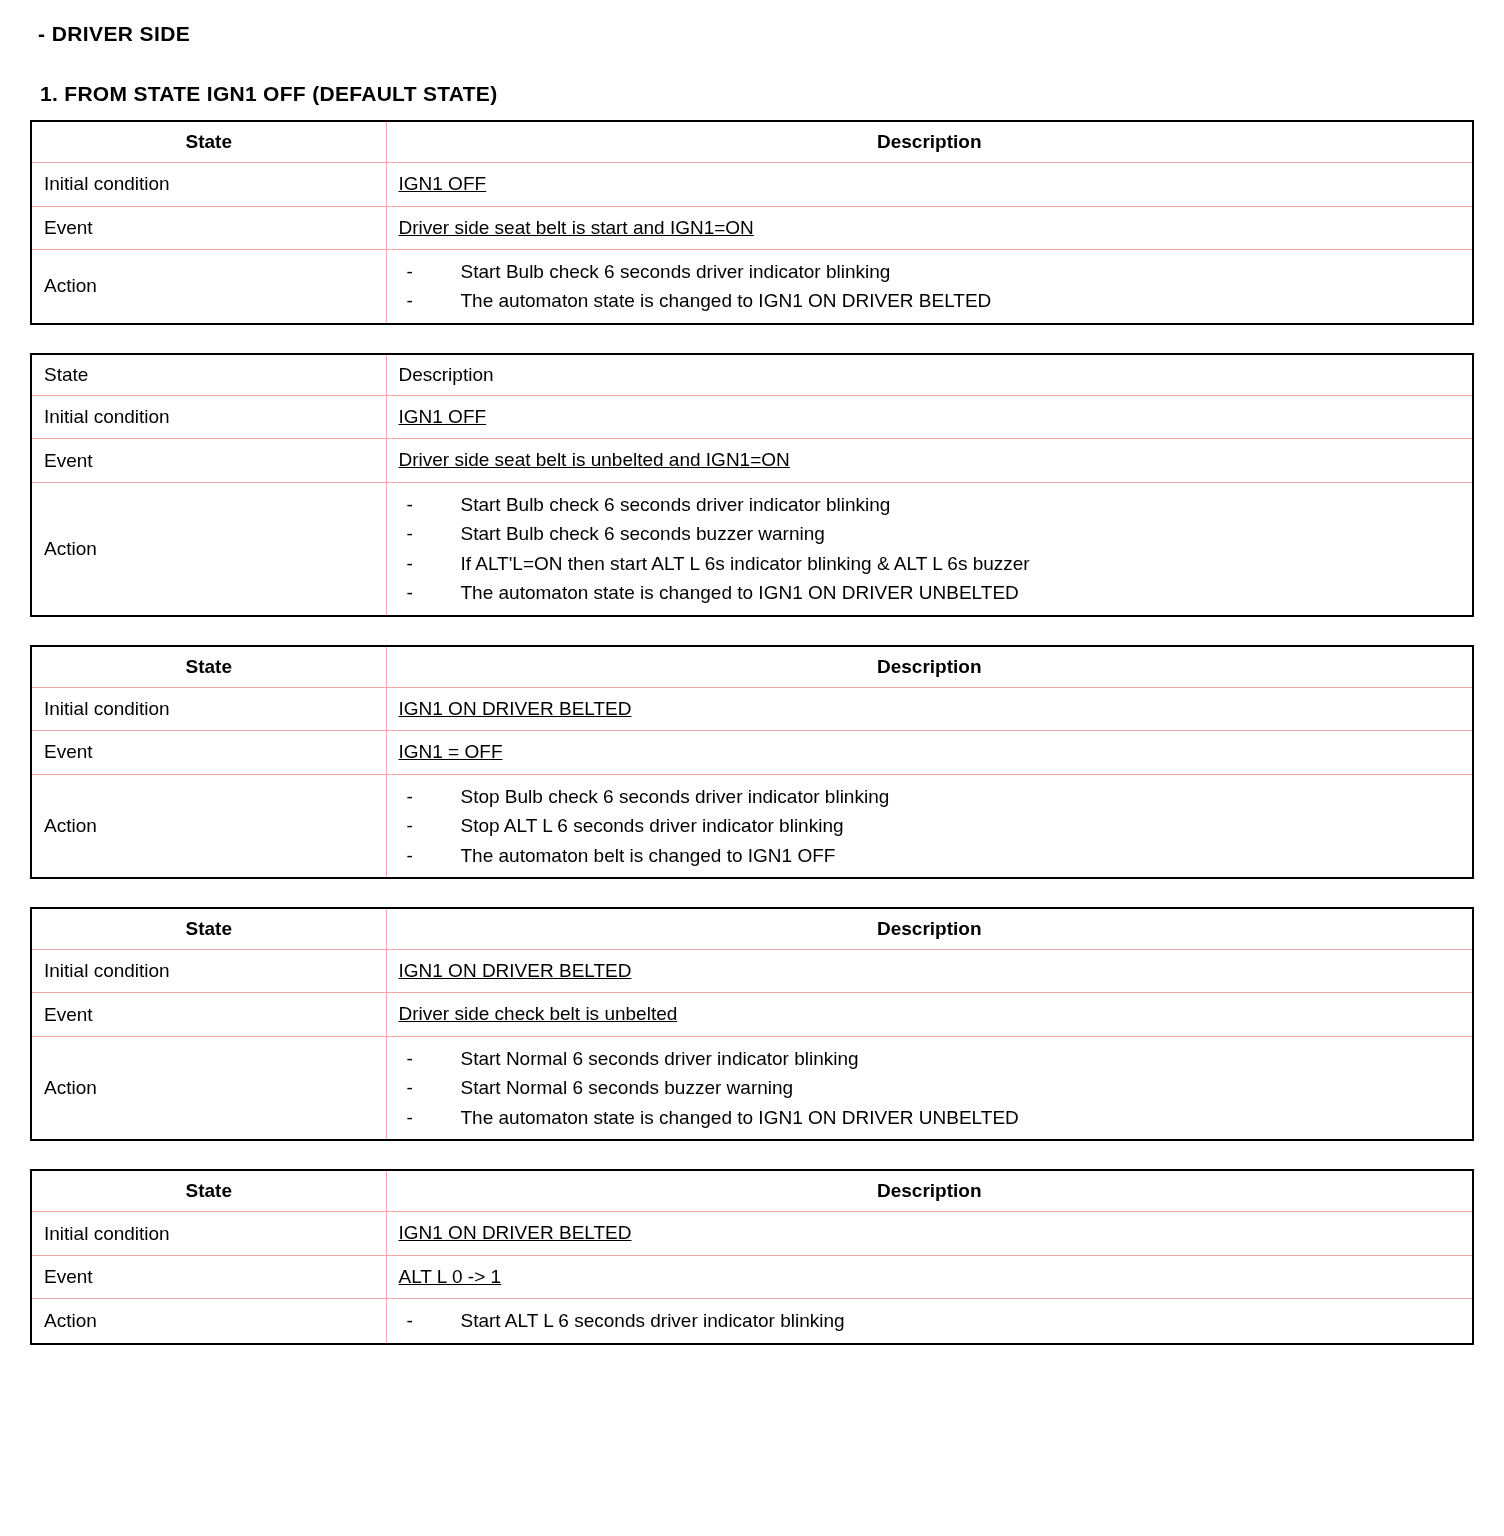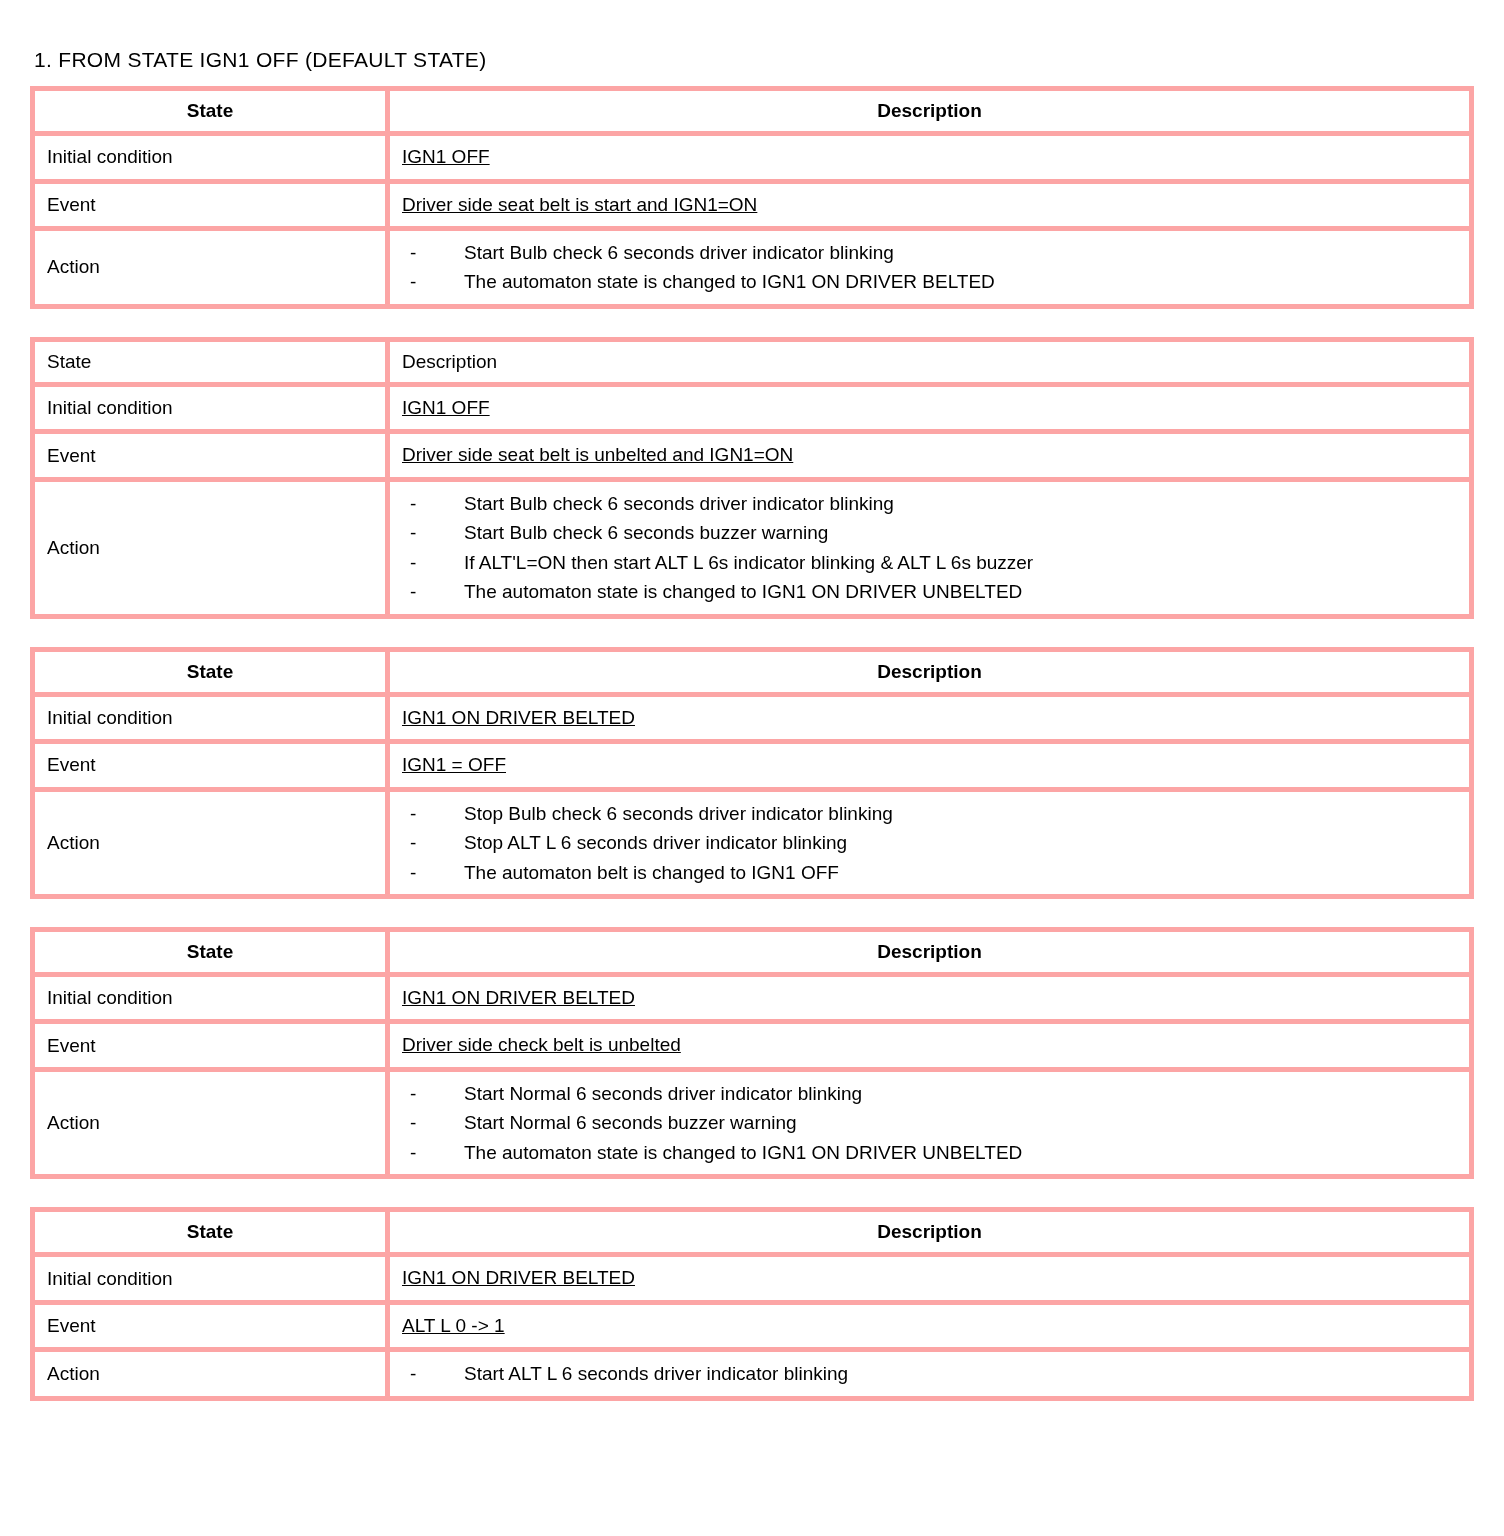--- a/index.html
+++ b/index.html
@@ -21,33 +21,33 @@
     box-sizing: border-box;
   }
   .doc-heading {
     font-size: 21px;
     font-weight: bold;
     letter-spacing: 0.4px;
     margin: 10px 0 0 8px;
   }
   .section-heading {
     font-size: 21px;
-    font-weight: normal;
+    font-weight: bold;
     letter-spacing: 0.3px;
-    margin: 36px 0 14px 4px;
+    margin: 36px 0 14px 10px;
   }
   table.state-table {
     width: 100%;
     border-collapse: collapse;
     table-layout: fixed;
     margin-bottom: 28px;
     border: 2px solid #000;
   }
   table.state-table td, table.state-table th {
-    border: 5px solid #fca5a5;
+    border: 1px solid #fca5a5;
     vertical-align: middle;
     padding: 7px 12px;
     font-size: 19px;
     font-weight: normal;
     text-align: left;
   }
   table.state-table .col-state {
     width: 355px;
   }
   table.state-table tr.header-row th {
@@ -82,20 +82,21 @@
   .single-line {
     line-height: 1.5;
     text-decoration: underline;
   }
 </style>
 </head>
 <body>
 
 <div class="page">
 
+  <div class="doc-heading">- DRIVER SIDE</div>
 
   <div class="section-heading">1. FROM STATE IGN1 OFF (DEFAULT STATE)</div>
 
   <table class="state-table">
     <colgroup>
         <col class="col-state">
         <col>
       </colgroup>
     <tbody>
       <tr class="header-row">

